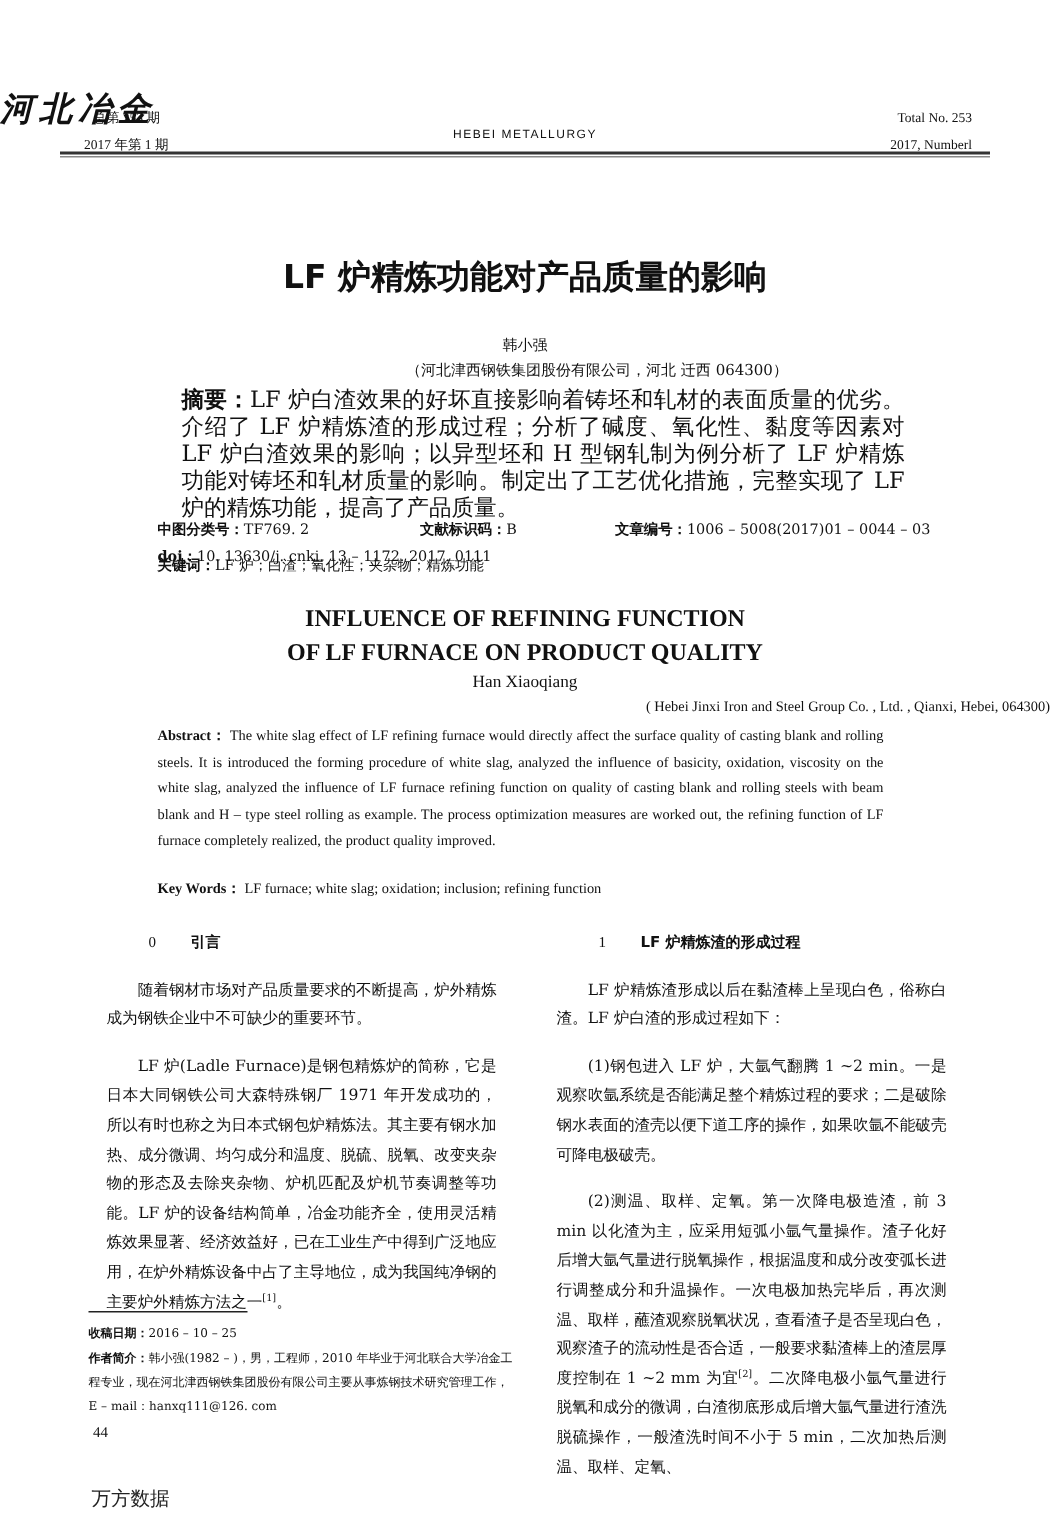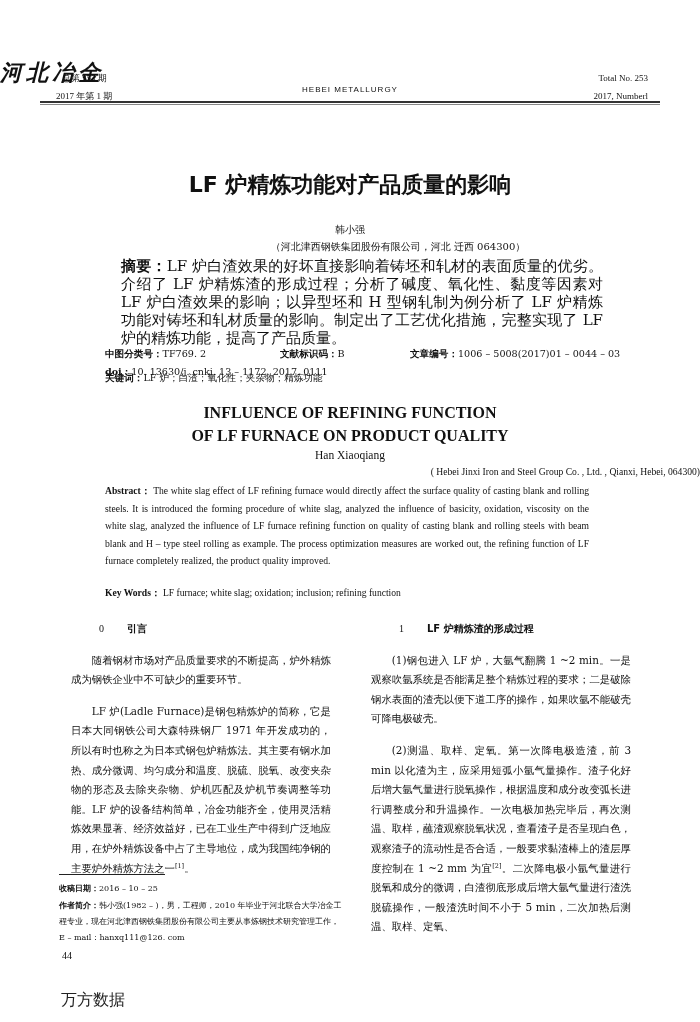--- a/index.html
+++ b/index.html
@@ -30,21 +30,21 @@
   .col { width: 284px; font-size: 10.4px; line-height: 19.6px; text-align: justify; }
   .col-left { left: 59px; top: 619px; }
   .col-right { left: 359px; top: 619px; }
   .sec-head { font-weight: bold; font-family: "DejaVu Sans", sans-serif; font-size: 10px; margin-left: 40px; }
   .sec-num { display: inline-block; width: 28px; font-weight: normal; font-family: "Liberation Serif", serif; }
   .para { text-indent: 2em; margin: 12px; }
   sup { font-size: 6.5px; vertical-align: 4px; line-height: 0; }
   .foot-rule { left: 59px; width: 106px; top: 874px; border-top: 1px solid #222; }
   .footnote { left: 59px; width: 284px; top: 880px; font-size: 8px; line-height: 16px; }
   .page-num { left: 62px; top: 950px; font-size: 10px; font-family: "Liberation Serif", serif; }
-  .watermark { left: 61px; top: 990px; font-size: 16px; font-family: "DejaVu Sans", sans-serif; color: #222; }
+  .watermark { left: 61px; top: 990px; font-size: 13px; font-family: "DejaVu Sans", sans-serif; color: #222; }
 </style>
 </head>
 <body>
 
 <div class="abs hdr-small hdr-left">
   <div>总第 253 期</div>
   <div>2017 年第 1 期</div>
 </div>
 <div class="abs journal-logo">河北冶金</div>
 <div class="abs journal-sub">HEBEI  METALLURGY</div>
@@ -94,18 +94,19 @@
 </div>
 
 <div class="abs foot-rule"></div>
 <div class="abs footnote">
   <div><b>收稿日期：</b><span>2016 – 10 – 25</span></div>
   <div><b>作者简介：</b><span>韩小强(1982 – )，男，工程师，2010 年毕业于河北联合大学冶金工程专业，现在河北津西钢铁集团股份有限公司主要从事炼钢技术研究管理工作，E – mail：hanxq111@126. com</span></div>
 </div>
 
 <div class="abs col col-right">
   <div class="sec-head"><span class="sec-num">1</span><span>LF 炉精炼渣的形成过程</span></div>
+  <p class="para">LF 炉精炼渣形成以后在黏渣棒上呈现白色，俗称白渣。LF 炉白渣的形成过程如下：</p>
   <p class="para">(1)钢包进入 LF 炉，大氩气翻腾 1 ~2 min。一是观察吹氩系统是否能满足整个精炼过程的要求；二是破除钢水表面的渣壳以便下道工序的操作，如果吹氩不能破壳可降电极破壳。</p>
   <p class="para"><span>(2)测温、取样、定氧。第一次降电极造渣，前 3 min 以化渣为主，应采用短弧小氩气量操作。渣子化好后增大氩气量进行脱氧操作，根据温度和成分改变弧长进行调整成分和升温操作。一次电极加热完毕后，再次测温、取样，蘸渣观察脱氧状况，查看渣子是否呈现白色，观察渣子的流动性是否合适，一般要求黏渣棒上的渣层厚度控制在 1 ~2 mm 为宜</span><sup>[2]</sup><span>。二次降电极小氩气量进行脱氧和成分的微调，白渣彻底形成后增大氩气量进行渣洗脱硫操作，一般渣洗时间不小于 5 min，二次加热后测温、取样、定氧、</span></p>
 </div>
 
 <div class="abs page-num">44</div>
 <div class="abs watermark">万方数据</div>
 
 </body></html>

